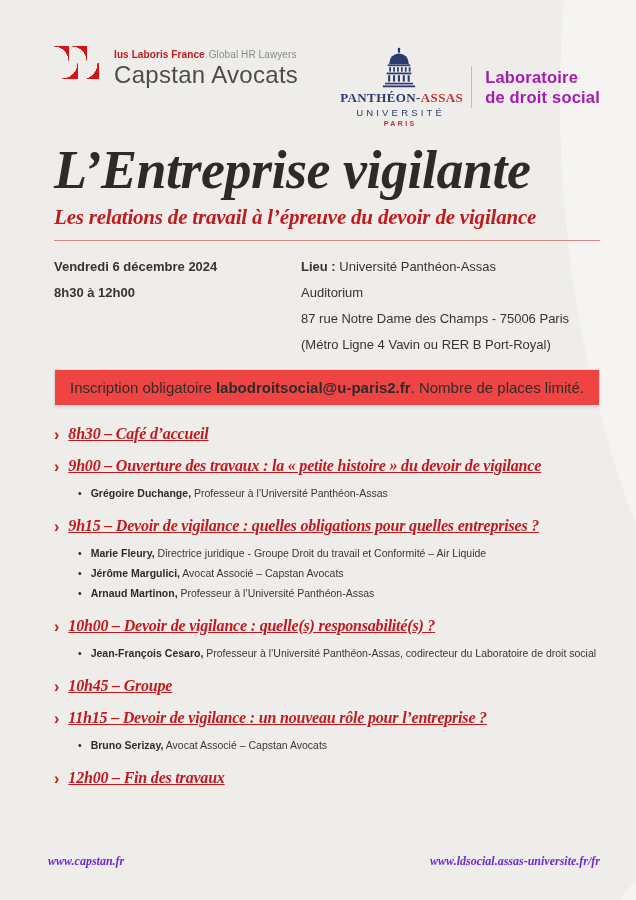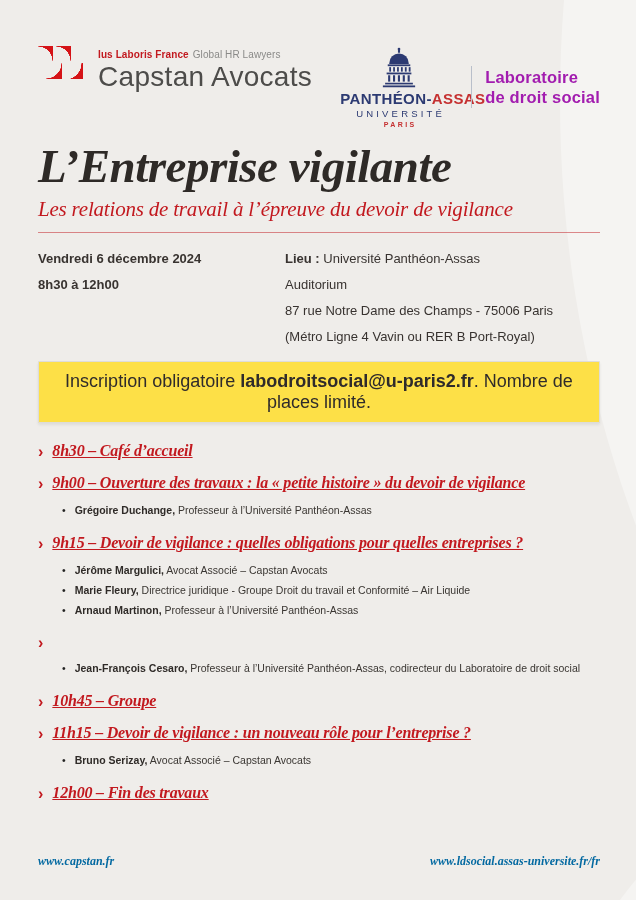--- a/index.html
+++ b/index.html
@@ -1,21 +1,21 @@
 <!DOCTYPE html>
 <html lang="fr"><head>
 <meta charset="utf-8">
 <style>
   * { margin:0; padding:0; box-sizing:border-box; }
   html,body { width:636px; }
   body { font-family:"Liberation Sans", sans-serif; background:#e9e7e4; }
 
   .page {
     position:relative; width:636px; height:900px;
-    background:#efedea; overflow:hidden;
+    background:#efedea; overflow:hidden;padding-left:16px;
   }
   .bg-curve { position:absolute; border-radius:50%; background:#f5f4f2; }
   .bg-curve.c1 { top:-900px; left:560px; width:1600px; height:2000px; }
   .bg-curve.c2 { top:660px; left:500px; width:1200px; height:1200px; }
 
   .content { position:relative; z-index:1; padding:44px 36px 0 38px; }
 
   
   .header { display:flex; justify-content:space-between; align-items:flex-start; height:80px; }
 
@@ -27,68 +27,68 @@
   .cm2 { left:18px; top:0;  width:15px; height:15px;
          background:radial-gradient(circle 15px at 0 100%, #efedea 0 14.4px, #d51317 14.6px); }
   .cm3 { left:8px;  top:17px; width:16px; height:16px;
          background:radial-gradient(circle 16px at 0 0, #efedea 0 15.4px, #d51317 15.6px); }
   .cm4 { left:27px; top:17px; width:18px; height:16px;
          background:radial-gradient(circle 17px at 0 0, #efedea 0 16.4px, #d51317 16.6px); }
   .capstan-text { padding-top:3px; }
   .capstan-tagline { font-size:10px; letter-spacing:.1px; white-space:nowrap; }
   .capstan-tagline .tg-red { color:#c2191f; font-weight:bold; margin-right:4px; }
   .capstan-tagline .tg-gray { color:#8a8a88; }
-  .capstan-word { font-size:28px; color:#4d4c4a; letter-spacing:.3px; margin-top:1px; }
+  .capstan-word { font-size:24px; color:#4d4c4a; letter-spacing:.3px; margin-top:1px; }
 
   .right-logos { display:flex; align-items:center; gap:13px; padding-top:2px; }
   .assas { text-align:center; width:118px; }
   .assas svg { display:block; margin:0 auto 2px auto; }
-  .assas-l1 { font-size:15px; font-weight:bold; letter-spacing:.4px; white-space:nowrap; }
+  .assas-l1 { font-size:13px; font-weight:bold; letter-spacing:.4px; white-space:nowrap;font-family:Liberation Serif, serif; }
   .assas-l1 .navy { color:#2c3a72; }
   .assas-l1 .red  { color:#c53030; }
   .assas-l2 { font-size:9.5px; font-weight:normal; color:#2c3a72; letter-spacing:3.2px; margin-top:1px; margin-right:-3px; }
   .assas-l3 { font-size:7px; font-weight:bold; color:#c53030; letter-spacing:2.4px; margin-top:2px; margin-right:-2px; }
   .logo-divider { width:1px; height:42px; background:#b9bfca; }
   .lab { font-size:16.5px; font-weight:bold; color:#a21caf; line-height:20px; letter-spacing:.2px; }
 
   
   .title { font-family:"Liberation Serif", serif; font-style:italic; font-weight:600;
-           font-size:47px; color:#2e2a27; margin-top:15px; letter-spacing:-.5px; }
-  .subtitle { font-family:"Liberation Serif", serif; font-style:italic; font-weight:normal;
+           font-size:54px; color:#2e2a27; margin-top:15px; letter-spacing:-.5px; }
+  .subtitle { font-family:"Liberation Serif", serif; font-style:italic; font-weight:bold;
               font-size:21px; color:#c2191f; margin-top:4px; letter-spacing:-.2px; }
   .red-rule { border:0; border-top:1px solid rgba(194,25,31,.5); margin-top:10px; }
 
   
   .event-info { display:flex; margin-top:13px; color:#383330; font-size:13px; line-height:26px; }
   .when { flex:0 0 247px; font-weight:bold; }
   .where .loc-label { font-weight:bold; }
 
   
-  .register-box { margin-top:11px; background:#fde047; border:1px solid #dedcd8;
+  .register-box { margin-top:11px; background:#ef4444; border:1px solid #dedcd8;
                   box-shadow:0 2px 3px rgba(0,0,0,.07); border-radius:1px;
-                  text-align:center; padding:9px 8px; font-size:18px; color:#2f2b2b; }
+                  text-align:center; padding:9px 8px; font-size:15px; color:#2f2b2b; }
   .register-box b { font-weight:bold; }
 
   
   #agenda { margin-top:19px; }
   .agenda-item { margin-bottom:14px; }
   .agenda-head { display:flex; align-items:baseline; gap:9px; }
   .chev { color:#c2191f; font-size:16px; font-weight:bold; line-height:1; position:relative; top:1px; }
   .agenda-title { font-family:"Liberation Serif", serif; font-style:italic; font-weight:bold;
                   font-size:16px; color:#c2191f; letter-spacing:-.2px;text-decoration:underline; }
   .speakers { margin:8px 0 2px 24px; }
   .speaker { font-size:10.5px; line-height:20px; color:#3a3632; }
   .speaker .dot { margin-right:9px; color:#222; }
   .sp-name { font-weight:bold; color:#2f2b28; }
 
   
-  .footer { position:absolute; z-index:1; left:38px; right:36px; bottom:31px;
+  .footer { position:absolute; z-index:1; left:48px; right:36px; bottom:31px;
             display:flex; justify-content:space-between;
             font-family:"Liberation Serif", serif; font-style:italic; font-weight:bold;
-            font-size:12px; color:#0369a1; }
+            font-size:12px; color:#6d28d9; }
 </style>
 </head>
 <body>
 
 <div class="page">
   <div class="bg-curve c1"></div>
   <div class="bg-curve c2"></div>
 
   <div class="content">
 
@@ -185,29 +185,30 @@
             <div class="speaker"><span class="dot">•</span><span class="sp-name">Grégoire Duchange,</span><span class="sp-role"> Professeur à l’Université Panthéon-Assas</span></div>
           </div>
   </div>
 
   <div class="agenda-item">
     <div class="agenda-head">
       <span class="chev">›</span>
       <span class="agenda-title">9h15 – Devoir de vigilance : quelles obligations pour quelles entreprises ?</span>
     </div>
     <div class="speakers">
+            <div class="speaker"><span class="dot">•</span><span class="sp-name">Marie Fleury,</span><span class="sp-role"> Directrice juridique - Groupe Droit du travail et Conformité – Air Liquide</span></div>
             <div class="speaker"><span class="dot">•</span><span class="sp-name">Jérôme Margulici,</span><span class="sp-role"> Avocat Associé – Capstan Avocats</span></div>
-            <div class="speaker"><span class="dot">•</span><span class="sp-name">Marie Fleury,</span><span class="sp-role"> Directrice juridique - Groupe Droit du travail et Conformité – Air Liquide</span></div>
             <div class="speaker"><span class="dot">•</span><span class="sp-name">Arnaud Martinon,</span><span class="sp-role"> Professeur à l’Université Panthéon-Assas</span></div>
           </div>
   </div>
 
   <div class="agenda-item">
     <div class="agenda-head">
       <span class="chev">›</span>
+      <span class="agenda-title">10h00 – Devoir de vigilance : quelle(s) responsabilité(s) ?</span>
     </div>
     <div class="speakers">
             <div class="speaker"><span class="dot">•</span><span class="sp-name">Jean-François Cesaro,</span><span class="sp-role"> Professeur à l’Université Panthéon-Assas, codirecteur du Laboratoire de droit social</span></div>
           </div>
   </div>
 
   <div class="agenda-item">
     <div class="agenda-head">
       <span class="chev">›</span>
       <span class="agenda-title">10h45 – Groupe</span>

